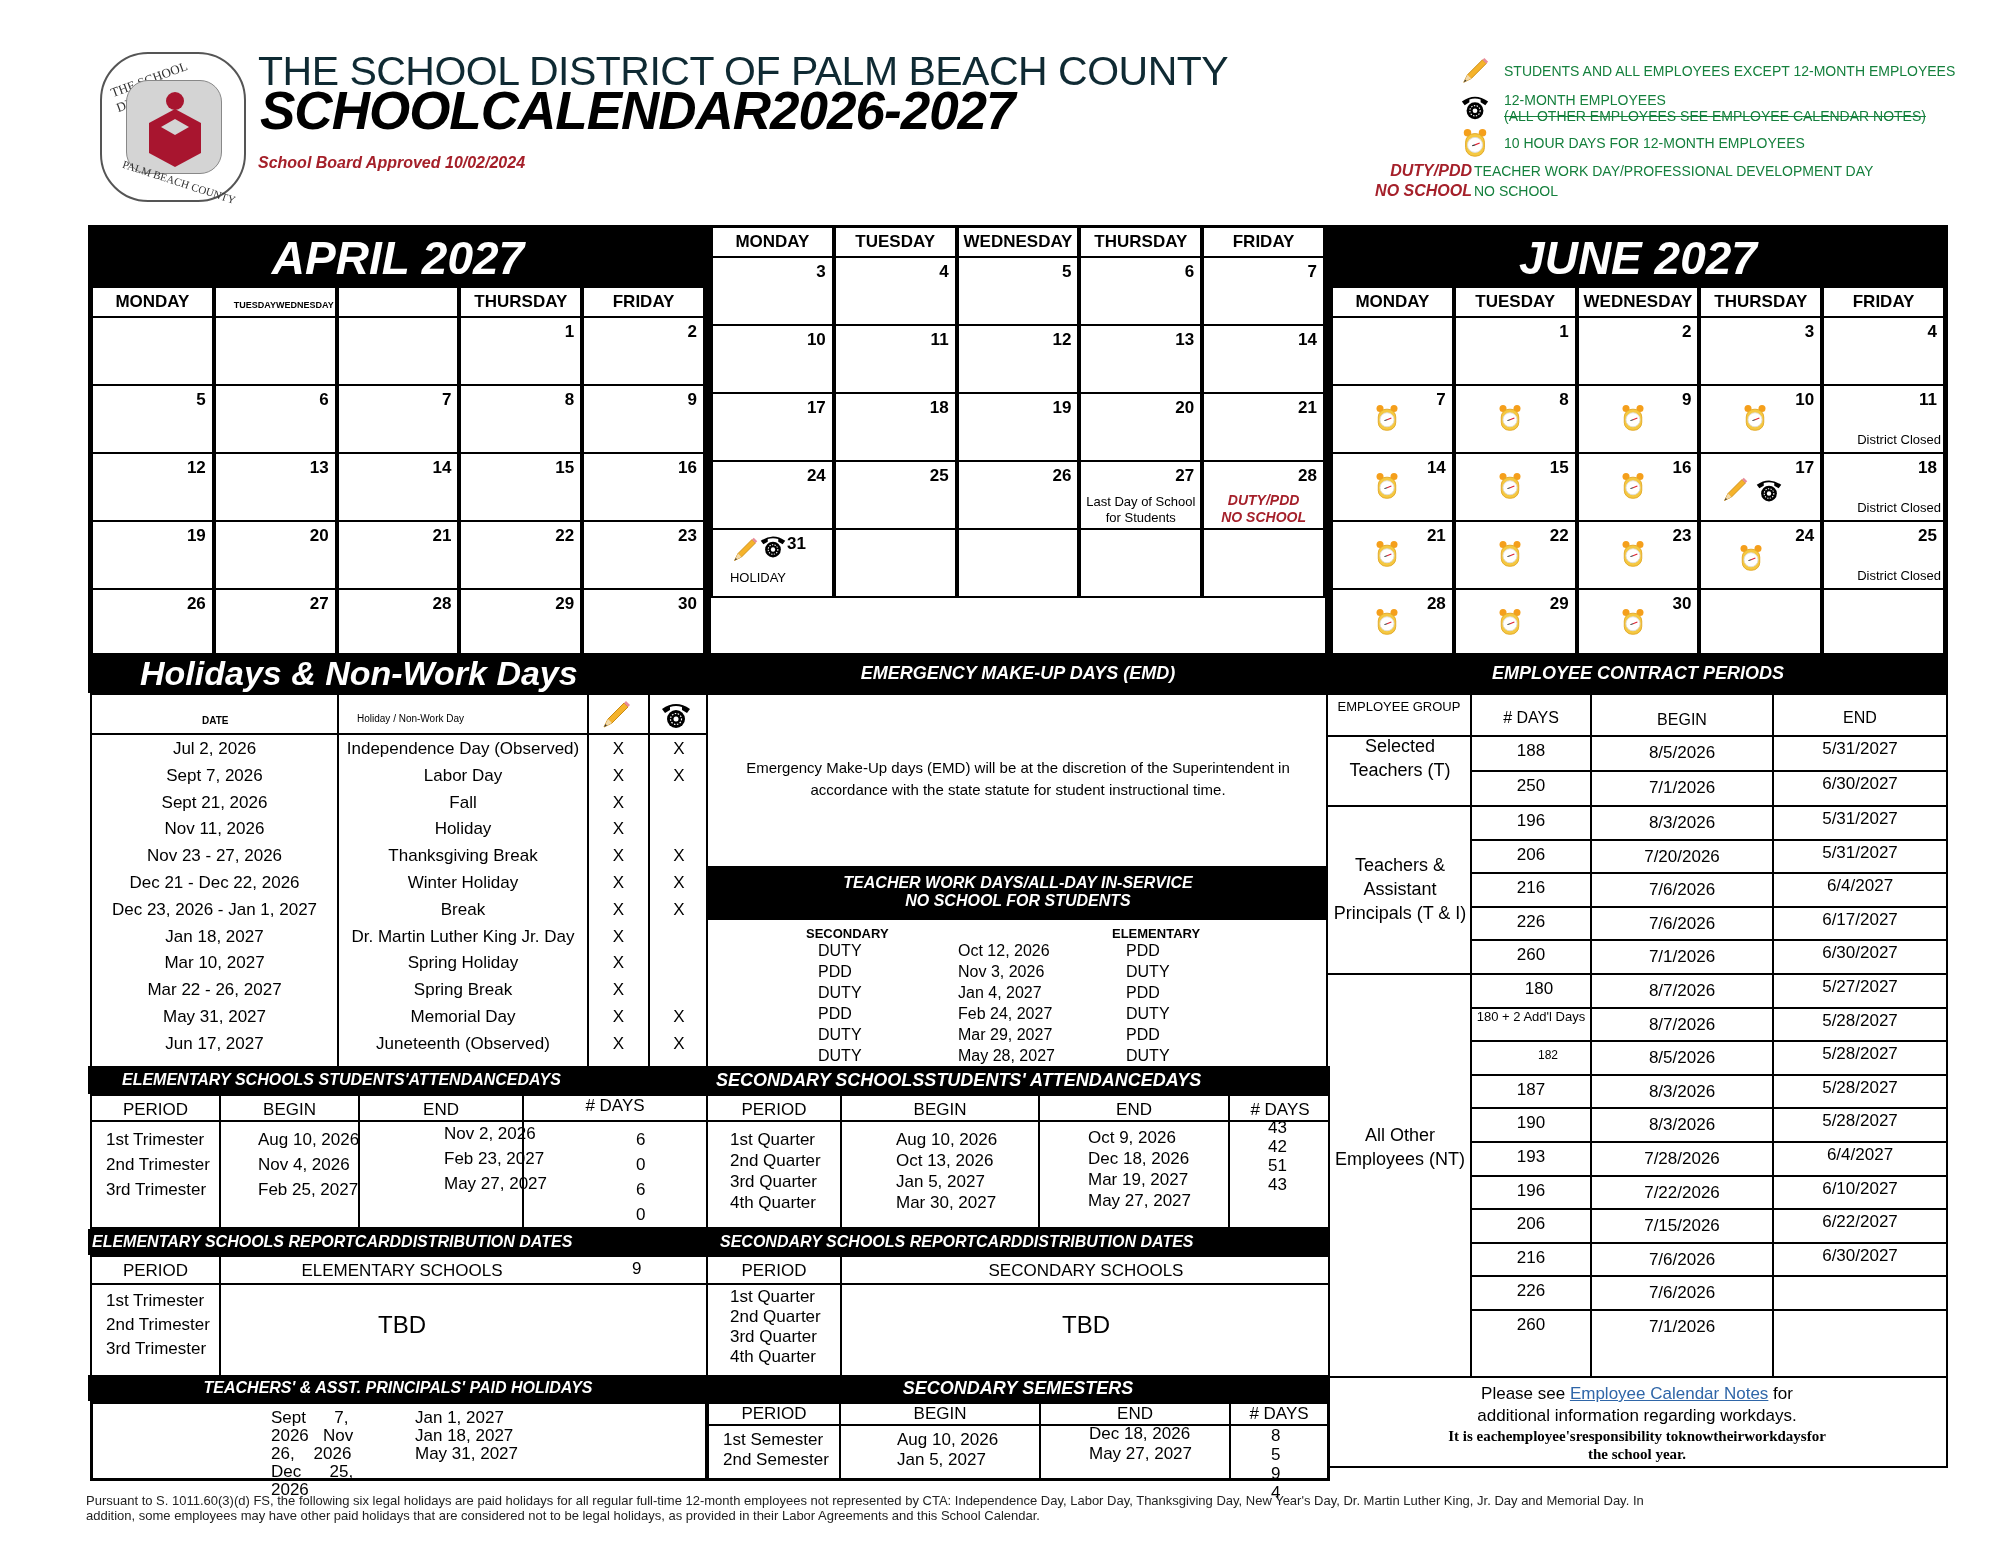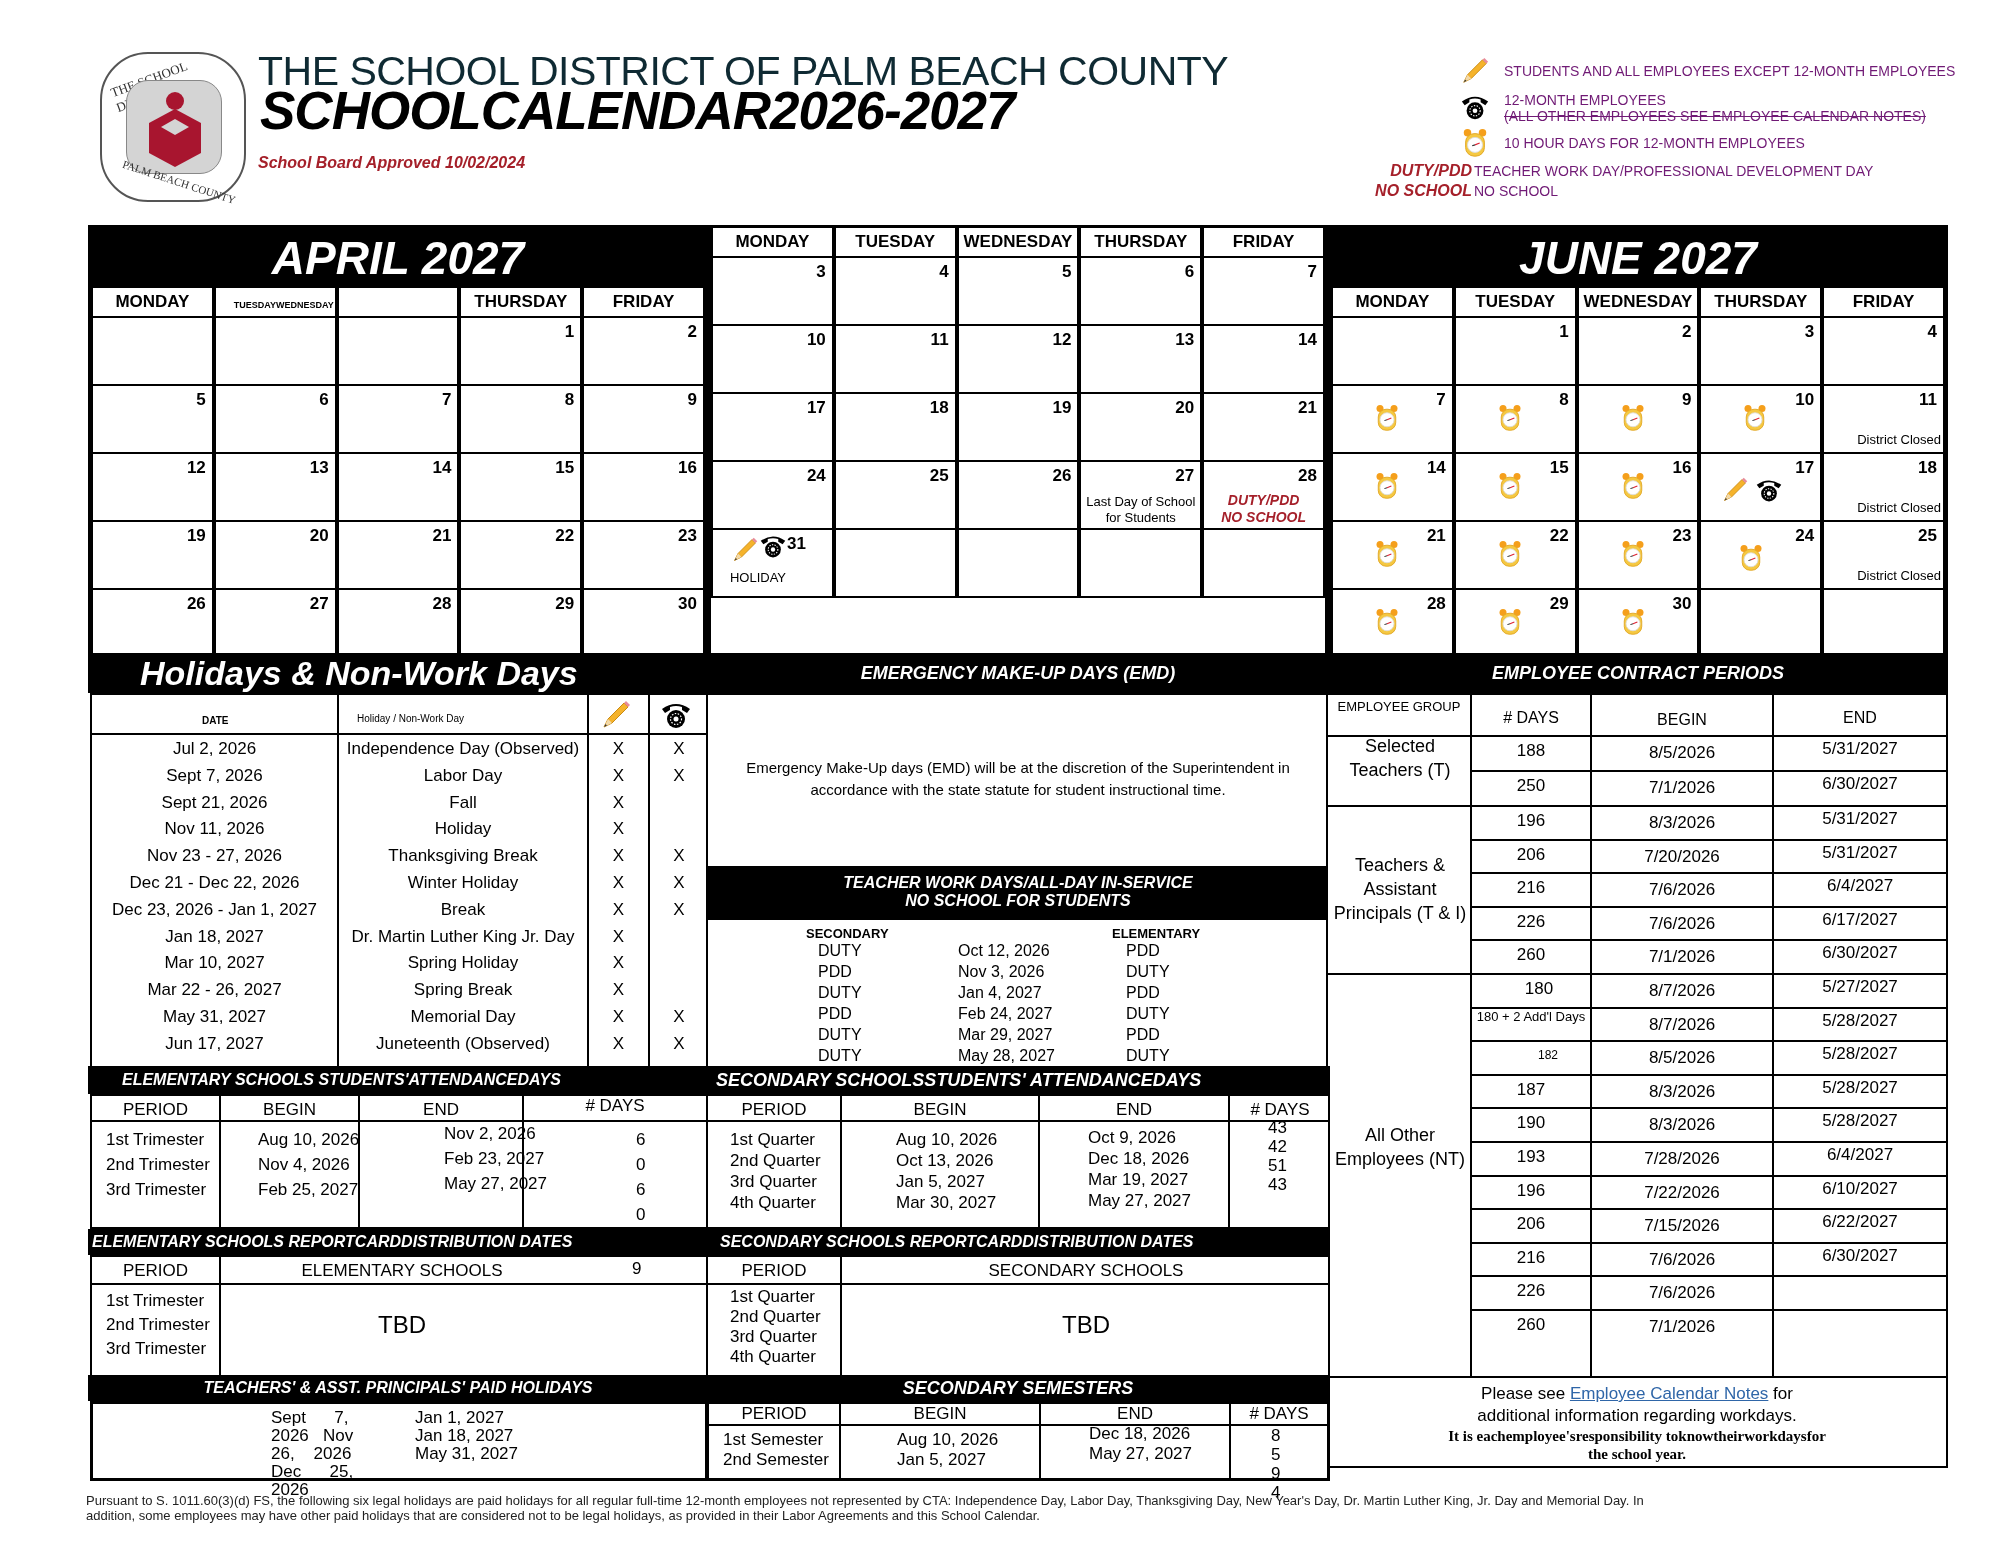--- a/index.html
+++ b/index.html
@@ -7,21 +7,21 @@
 .abs{position:absolute}
 
 .logo{left:100px;top:52px;width:146px;height:150px;border:2px solid #555;border-radius:48px;background:#fff}
 .logo .inner{position:absolute;left:24px;top:26px;width:96px;height:94px;border-radius:22px;background:#d4d4d4;border:1px solid #888}
 .logo .t{position:absolute;font-size:13px;color:#333;font-family:"Liberation Serif",serif}
 .h-district{left:258px;top:48px;font-size:41px;color:#0f2a33;letter-spacing:-0.5px}
 .h-cal{left:260px;top:80px;font-size:53px;font-weight:bold;font-style:italic;letter-spacing:-1px}
 .h-approved{left:258px;top:154px;font-size:16px;font-weight:bold;font-style:italic;color:#a5202a}
 .legend{left:1460px;top:56px;width:540px}
 .legend .row{position:absolute;left:0;display:flex;align-items:center}
-.legend .lbl{font-size:14px;color:#701a75}
+.legend .lbl{font-size:14px;color:#15803d}
 .legend .red{color:#a5202a;font-weight:bold;font-style:italic;font-size:16px;text-align:right;width:120px;margin-right:2px}
 
 .month{position:absolute;top:225px;height:428px;border:3px solid #000;border-bottom:none}
 .month .mhead{background:#000;color:#fff;height:60px;font-size:46px;font-weight:bold;font-style:italic;display:flex;align-items:center;justify-content:center}
 .days{display:grid;grid-template-columns:repeat(5,1fr);}
 .dayname{height:30px;border:2px solid #000;font-size:17px;font-weight:bold;display:flex;align-items:center;justify-content:center;border-top:none}
 .cell{height:68px;border:2px solid #000;border-top:none;position:relative;font-size:17px}
 .cell .num{position:absolute;right:6px;top:4px;font-weight:bold}
 .cell .note{position:absolute;font-size:13px;text-align:center}
 .cell .rednote{position:absolute;font-size:14px;font-weight:bold;font-style:italic;color:#a5202a;text-align:center;line-height:17px}

